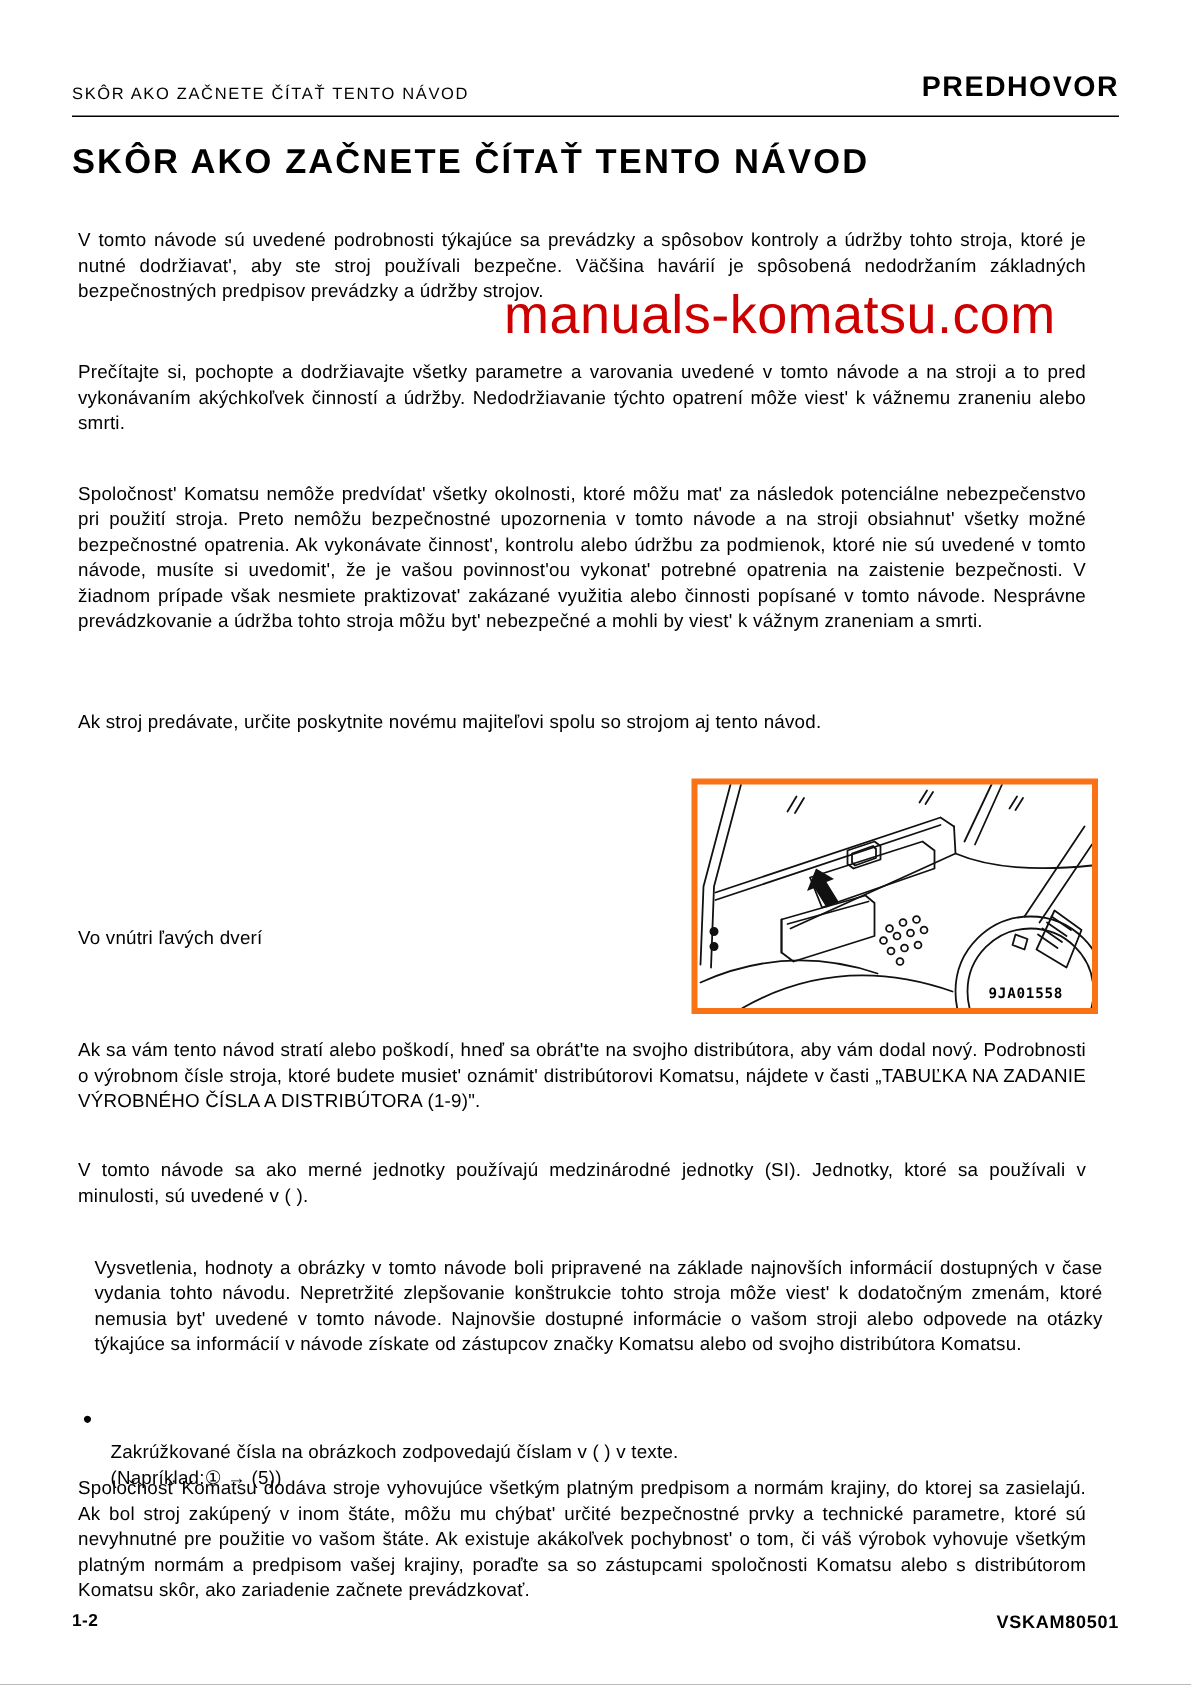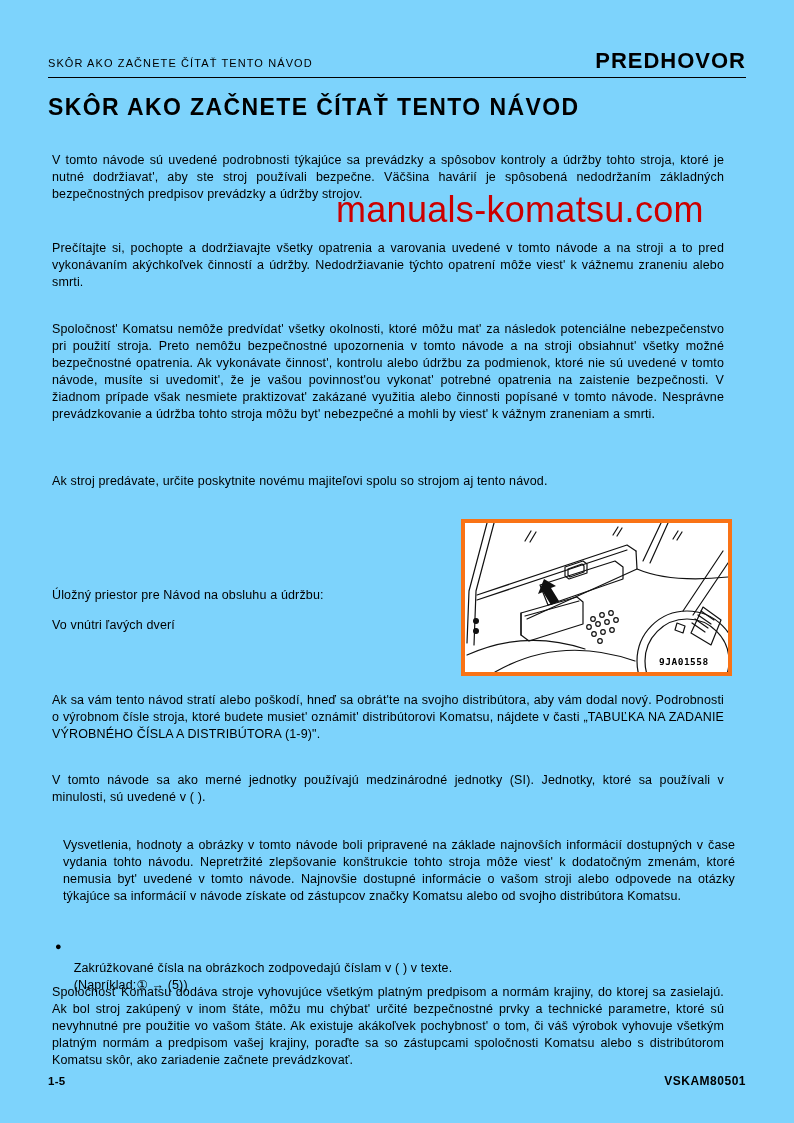--- a/index.html
+++ b/index.html
@@ -1,32 +1,32 @@
 <!DOCTYPE html>
 <html><head>
 <meta charset="utf-8">
 <style>
   html,body{margin:0;padding:0;background:#888;}
   .page{
     position:relative;
     width:794px;height:1123px;
     margin:0 auto;
-    background:#7dd3fc;
+    background:#ffffff;
     font-family:"Liberation Sans","DejaVu Sans",sans-serif;
     color:#000;
     overflow:hidden;
   }
   .abs{position:absolute;}
   .hdr-left{
     left:48px;top:57px;
     font-size:11px;letter-spacing:1.1px;white-space:nowrap;
   }
   .hdr-right{
     right:48px;top:48px;
-    font-size:22px;font-weight:600;letter-spacing:1px;white-space:nowrap;
+    font-size:19px;font-weight:600;letter-spacing:1px;white-space:nowrap;
   }
   .hdr-rule{
     left:48px;top:77px;width:698px;height:0;
     border-top:1.6px solid #000;
   }
   .doc-title{
     left:48px;top:94px;width:700px;
     font-size:23px;font-weight:bold;letter-spacing:1.4px;white-space:nowrap;
   }
   p.body{
@@ -86,28 +86,27 @@
   <div class="abs hdr-left">SKÔR AKO ZAČNETE ČÍTAŤ TENTO NÁVOD</div>
   <div class="abs hdr-right">PREDHOVOR</div>
   <div class="abs hdr-rule"></div>
 
   <h1 class="abs doc-title" style="margin:0;">SKÔR AKO ZAČNETE ČÍTAŤ TENTO NÁVOD</h1>
 
   <p class="abs body p-intro">V tomto návode sú uvedené podrobnosti týkajúce sa prevádzky a spôsobov kontroly a údržby tohto stroja, ktoré je nutné dodržiavat', aby ste stroj používali bezpečne. Väčšina havárií je spôsobená nedodržaním základných bezpečnostných predpisov prevádzky a údržby strojov.</p>
 
   <div class="abs watermark" style="color: rgb(204, 0, 0);">manuals-komatsu.com</div>
 
-  <p class="abs body p-read">Prečítajte si, pochopte a dodržiavajte všetky opatrenia a varovania uvedené v tomto návode a na stroji a to pred vykonávaním akýchkoľvek činností a údržby. Nedodržiavanie týchto opatrení môže viest' k vážnemu zraneniu alebo smrti.</p>
+  <p class="abs body p-read">Prečítajte si, pochopte a dodržiavajte všetky parametre a varovania uvedené v tomto návode a na stroji a to pred vykonávaním akýchkoľvek činností a údržby. Nedodržiavanie týchto opatrení môže viest' k vážnemu zraneniu alebo smrti.</p>
 
   <p class="abs body p-predict">Spoločnost' Komatsu nemôže predvídat' všetky okolnosti, ktoré môžu mat' za následok potenciálne nebezpečenstvo pri použití stroja. Preto nemôžu bezpečnostné upozornenia v tomto návode a na stroji obsiahnut' všetky možné bezpečnostné opatrenia. Ak vykonávate činnost', kontrolu alebo údržbu za podmienok, ktoré nie sú uvedené v tomto návode, musíte si uvedomit', že je vašou povinnost'ou vykonat' potrebné opatrenia na zaistenie bezpečnosti. V žiadnom prípade však nesmiete praktizovat' zakázané využitia alebo činnosti popísané v tomto návode. Nesprávne prevádzkovanie a údržba tohto stroja môžu byt' nebezpečné a mohli by viest' k vážnym zraneniam a smrti.</p>
 
   <p class="abs body p-sell">Ak stroj predávate, určite poskytnite novému majiteľovi spolu so strojom aj tento návod.</p>
 
 
-  <p class="abs body p-storage-title">Úložný priestor pre Návod na obsluhu a údržbu:</p>
 
   <p class="abs body p-storage-loc">Vo vnútri ľavých dverí</p>
 
   <div class="abs figure">
     <svg width="263" height="149" viewBox="0 0 263 149">
       <g fill="none" stroke="#111" stroke-width="1.2" stroke-linejoin="round" stroke-linecap="round">
 
         <path d="M22,0 L4,68 M29,0 L11,68 M4,68 L2,120 M11,68 L9,122"></path>
 
         <path d="M60,18 L66,8 M65,19 L71,9"></path>
@@ -168,16 +167,16 @@
   <div class="abs bullet-item">
     <span class="bullet-dot">●</span>
     <span class="bullet-body">
       <p class="body" style="text-align:left;margin-top:22px;">Zakrúžkované čísla na obrázkoch zodpovedajú číslam v ( ) v texte.</p>
       <p class="body" style="text-align:left;">(Napríklad:① → (5))</p>
     </span>
   </div>
 
   <p class="abs body p-reg">Spoločnosť Komatsu dodáva stroje vyhovujúce všetkým platným predpisom a normám krajiny, do ktorej sa zasielajú.  Ak bol stroj zakúpený v inom štáte, môžu mu chýbat' určité bezpečnostné prvky a technické parametre, ktoré sú nevyhnutné pre použitie vo vašom štáte. Ak existuje akákoľvek pochybnost' o tom, či váš výrobok vyhovuje všetkým platným normám a predpisom vašej krajiny, poraďte sa so zástupcami spoločnosti Komatsu alebo s distribútorom Komatsu skôr, ako zariadenie začnete prevádzkovať.</p>
 
-  <div class="abs ftr-left">1-5</div>
+  <div class="abs ftr-left">1-2</div>
   <div class="abs ftr-right">VSKAM80501</div>
 
 </div>
 
 </body></html>

